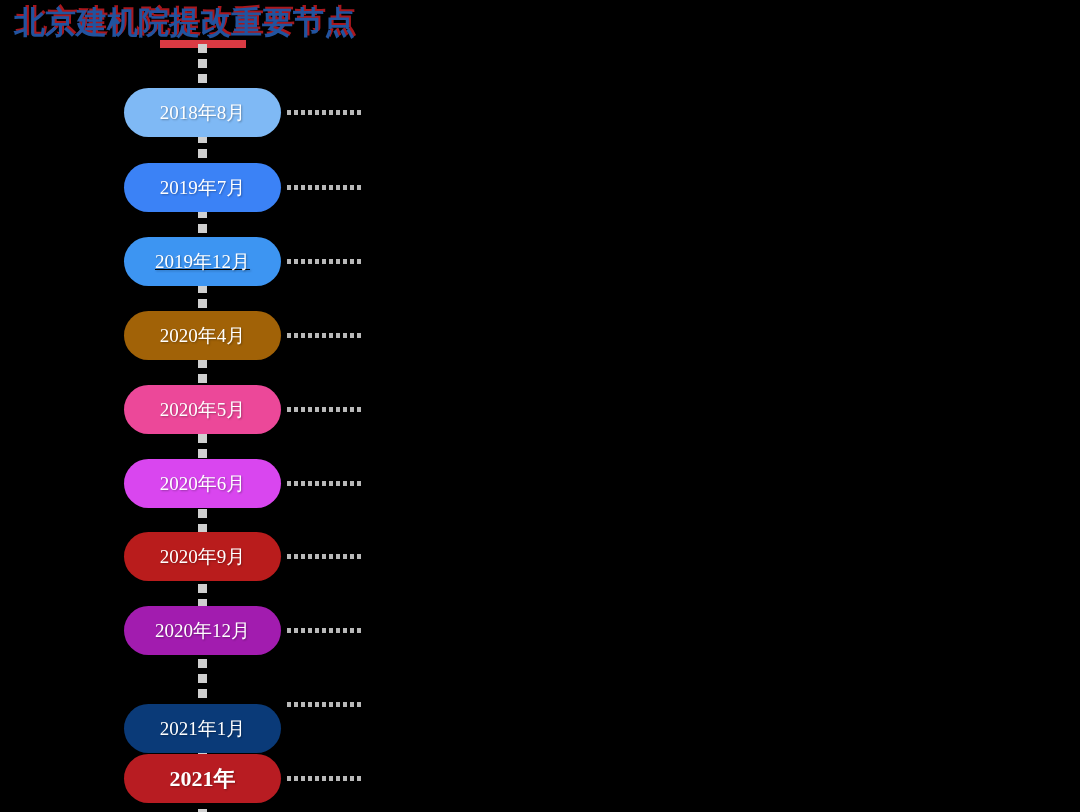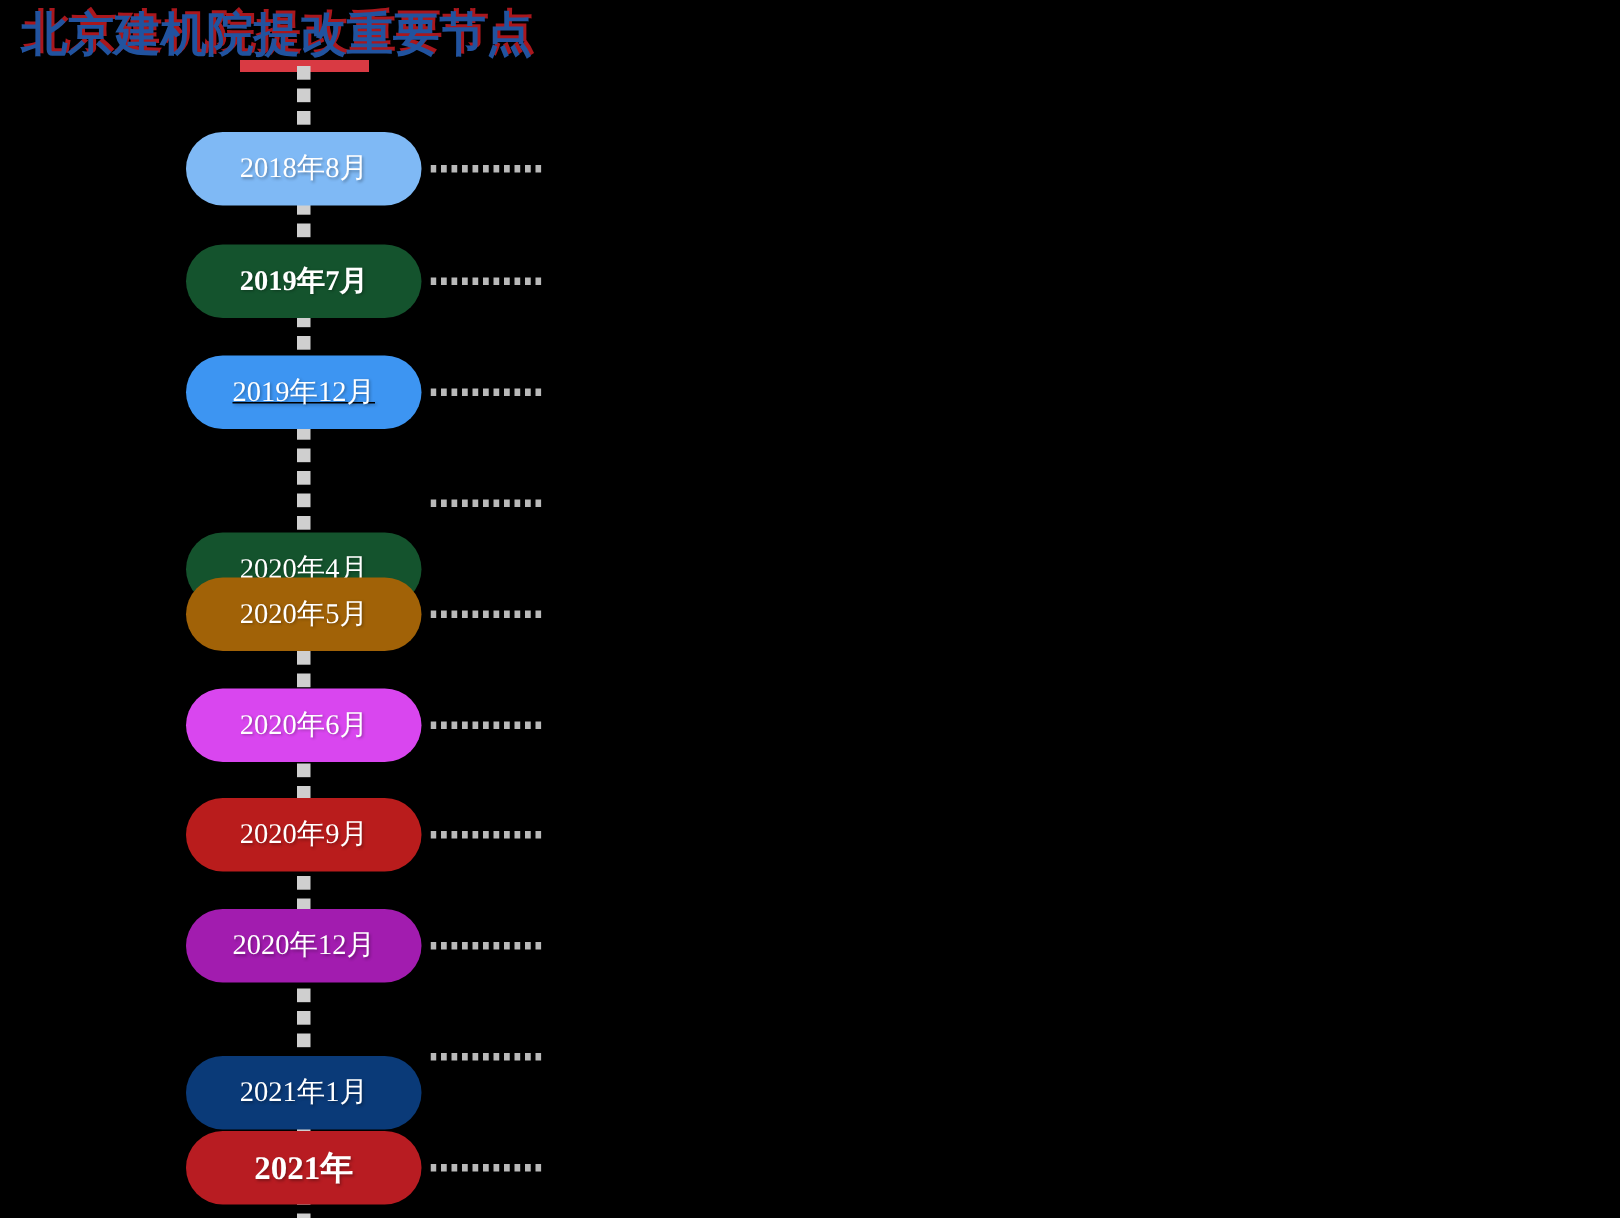--- a/index.html
+++ b/index.html
@@ -138,39 +138,39 @@
 <div id="spine"></div>
 
 <div id="timeline">
     <div class="tl-row" style="top: 88px;">
       <div class="tl-pill" style="background: rgb(127, 185, 245);">
         <span class="tl-pill-label">2018年8月</span>
       </div>
       <div class="tl-dots"></div>
     </div>
     <div class="tl-row" style="top: 163px;">
-      <div class="tl-pill" style="background: #14532d; font-weight: bold;">
+      <div class="tl-pill" style="background: #3b82f6;">
         <span class="tl-pill-label">2019年7月</span>
       </div>
       <div class="tl-dots"></div>
     </div>
     <div class="tl-row" style="top: 237px;">
       <div class="tl-pill" style="background: rgb(61, 149, 242); text-decoration: underline;">
         <span class="tl-pill-label">2019年12月</span>
       </div>
       <div class="tl-dots"></div>
     </div>
     <div class="tl-row" style="top: 311px;">
-      <div class="tl-pill" style="background: #14532d; margin-top: 44px;">
+      <div class="tl-pill" style="background: #a16207;">
         <span class="tl-pill-label">2020年4月</span>
       </div>
       <div class="tl-dots"></div>
     </div>
     <div class="tl-row" style="top: 385px;">
-      <div class="tl-pill" style="background: #a16207;">
+      <div class="tl-pill" style="background: #ec4899;">
         <span class="tl-pill-label">2020年5月</span>
       </div>
       <div class="tl-dots"></div>
     </div>
     <div class="tl-row" style="top: 459px;">
       <div class="tl-pill" style="background: #d946ef;">
         <span class="tl-pill-label">2020年6月</span>
       </div>
       <div class="tl-dots"></div>
     </div>

